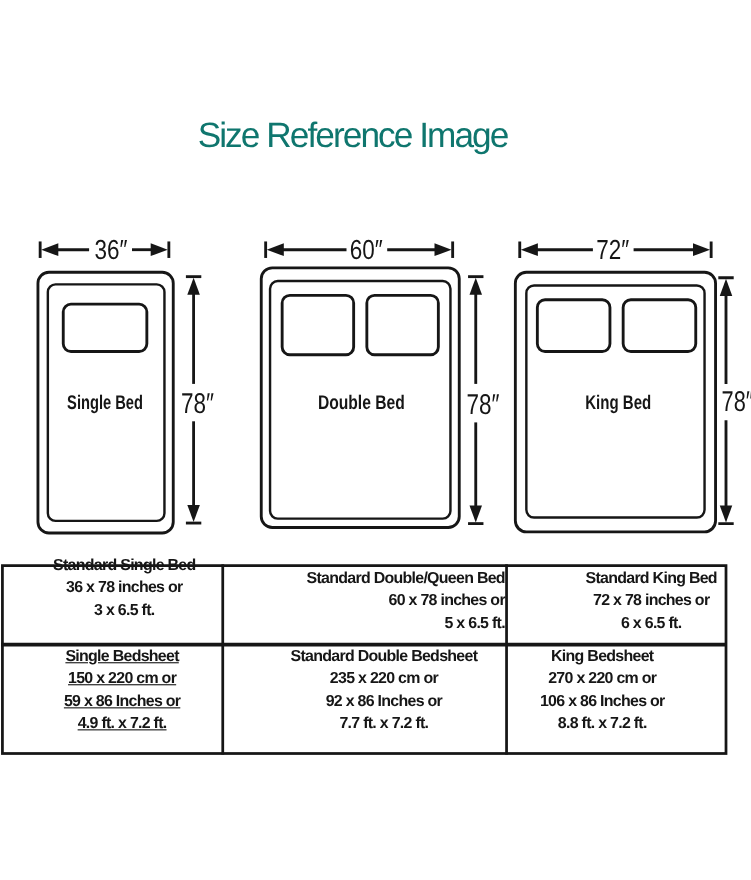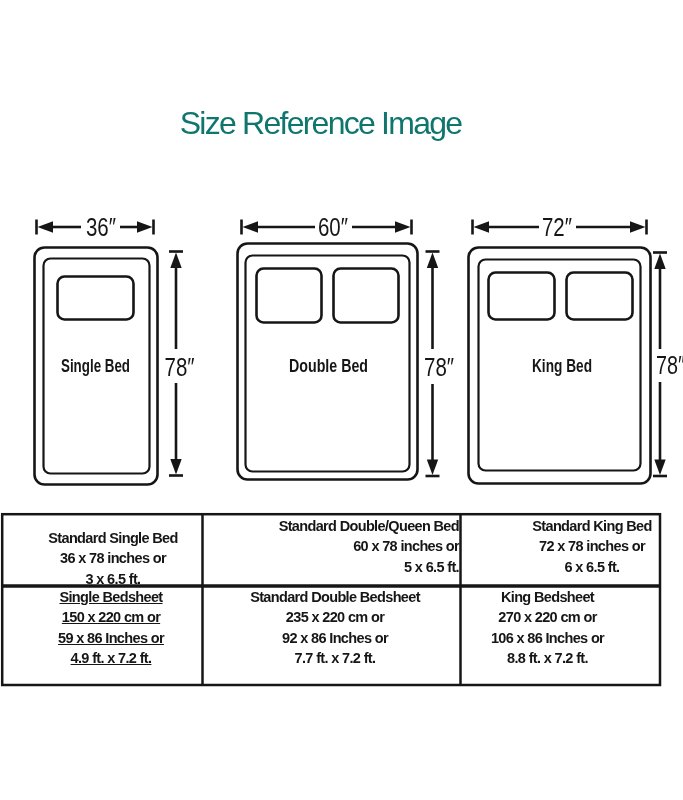--- a/index.html
+++ b/index.html
@@ -132,23 +132,23 @@
 
 <g>
 <rect x="2.2" y="514.2" width="657.8" height="170.8" stroke-width="2.5"></rect>
 <line x1="202.5" y1="513" x2="202.5" y2="686" stroke-width="2.5"></line>
 <line x1="460.5" y1="513" x2="460.5" y2="686" stroke-width="2.5"></line>
 <line x1="1" y1="586" x2="660.5" y2="586" stroke-width="3.4"></line>
 </g>
 </g>
 </svg>
 
-<div class="cell" style="left:5px;top:528px;width:216px;text-align:center;">Standard Single Bed<br>36 x 78 inches or<br>3 x 6.5 ft.</div>
+<div class="cell" style="left:5px;top:504px;width:216px;text-align:center;">Standard Single Bed<br>36 x 78 inches or<br>3 x 6.5 ft.</div>
 
 <div class="cell" style="left:204px;top:516px;width:255px;text-align:right;">Standard Double/Queen Bed<br>60 x 78 inches or<br>5 x 6.5 ft.</div>
 
 <div class="cell" style="left:462px;top:516px;width:196px;margin-left:32px;">Standard King Bed<br>72 x 78 inches or<br>6 x 6.5 ft.</div>
 
 <div class="cell" style="left:8px;top:587px;width:206px;text-decoration:underline;">Single Bedsheet<br>150 x 220 cm or<br>59 x 86 Inches or<br>4.9 ft. x 7.2 ft.</div>
 
-<div class="cell" style="left:190px;top:587px;width:290px;">Standard Double Bedsheet<br>235 x 220 cm or<br>92 x 86 Inches or<br>7.7 ft. x 7.2 ft.</div>
+<div class="cell" style="left:204px;top:587px;width:290px;">Standard Double Bedsheet<br>235 x 220 cm or<br>92 x 86 Inches or<br>7.7 ft. x 7.2 ft.</div>
 
 <div class="cell" style="left:462px;top:587px;width:171px;">King Bedsheet<br>270 x 220 cm or<br>106 x 86 Inches or<br>8.8 ft. x 7.2 ft.</div>
 
 </body></html>

